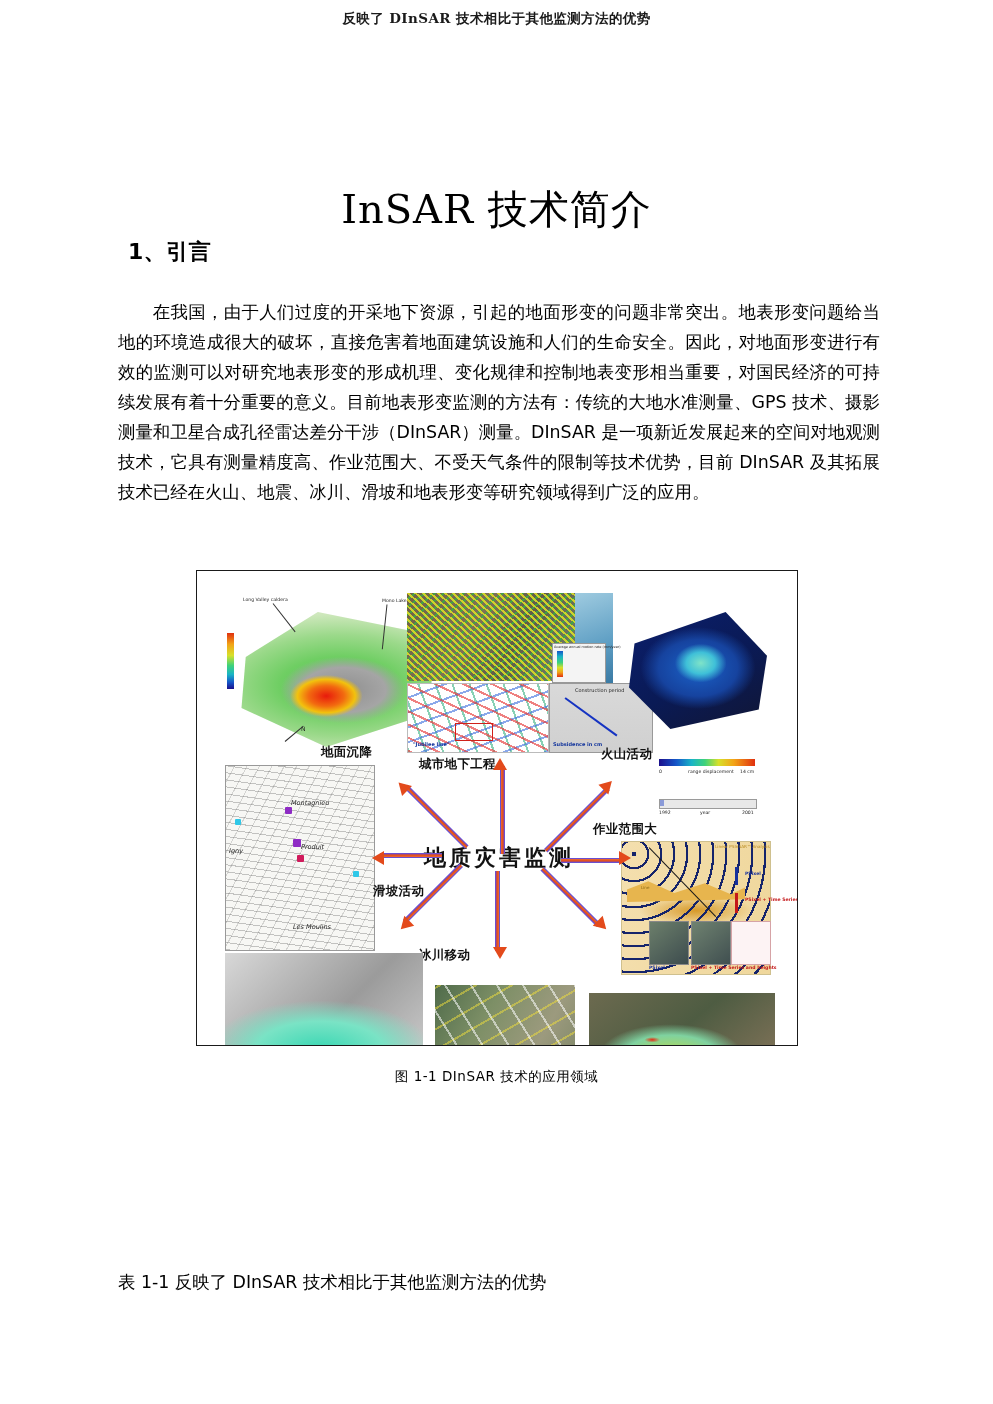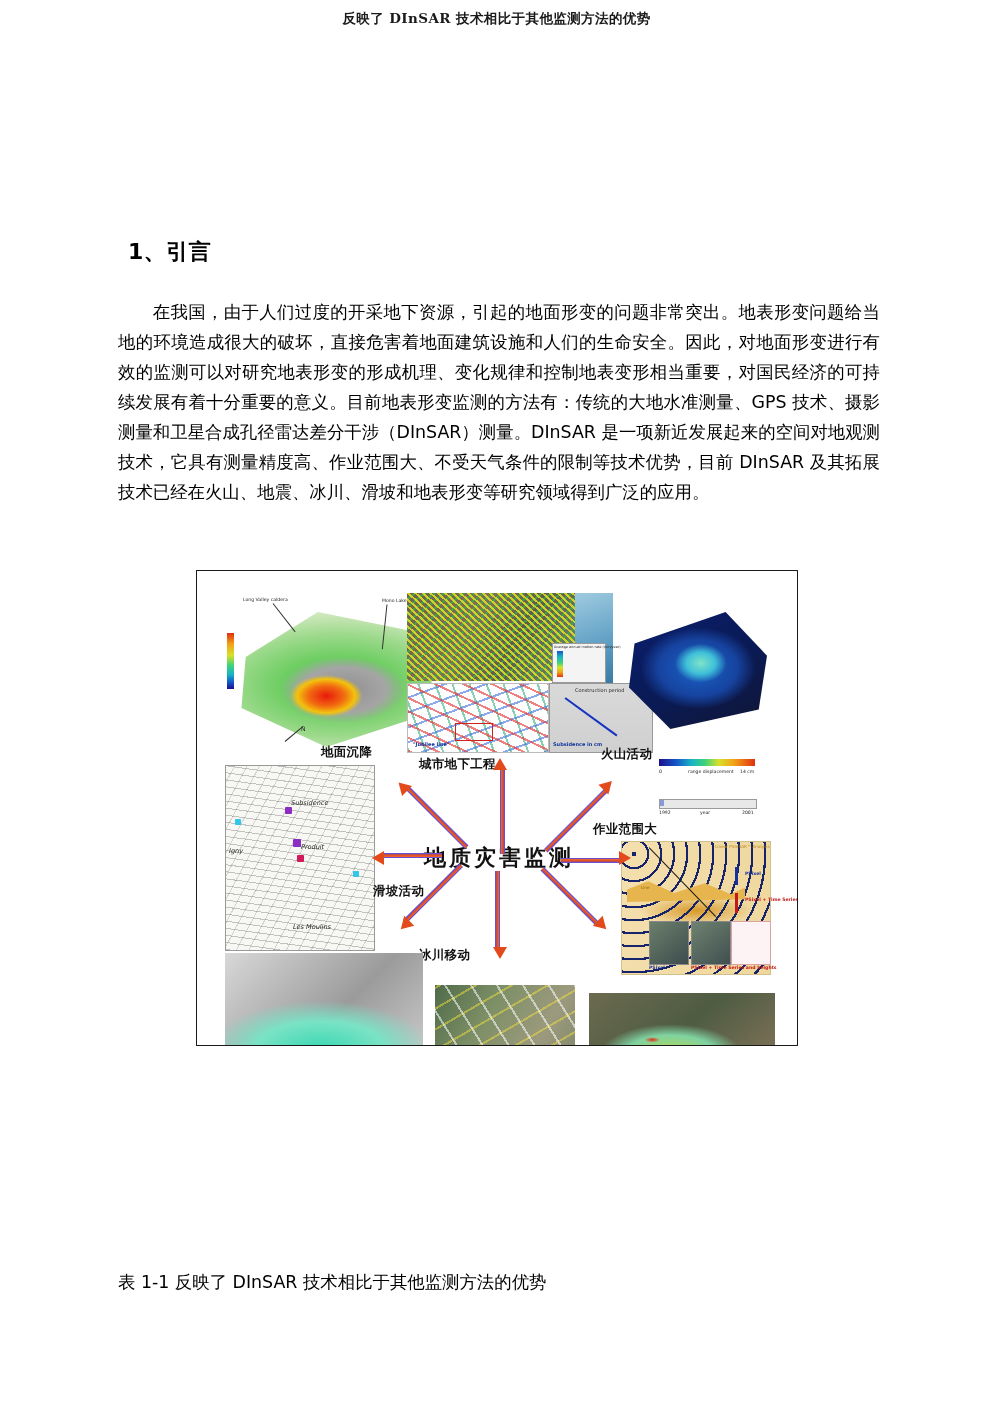--- a/index.html
+++ b/index.html
@@ -246,20 +246,21 @@
     transform-origin: 0 50%;
   }
 </style>
 </head>
 <body>
 
 <div class="page">
 
   <div class="header">反映了 DInSAR 技术相比于其他监测方法的优势</div>
 
+  <h1 class="doc-title">InSAR 技术简介</h1>
 
   <div class="section-heading">1、引言</div>
 
   <div class="para para-1">在我国，由于人们过度的开采地下资源，引起的地面形变的问题非常突出。地表形变问题给当地的环境造成很大的破坏，直接危害着地面建筑设施和人们的生命安全。因此，对地面形变进行有效的监测可以对研究地表形变的形成机理、变化规律和控制地表变形相当重要，对国民经济的可持续发展有着十分重要的意义。目前地表形变监测的方法有：传统的大地水准测量、GPS 技术、摄影测量和卫星合成孔径雷达差分干涉（DInSAR）测量。DInSAR 是一项新近发展起来的空间对地观测技术，它具有测量精度高、作业范围大、不受天气条件的限制等技术优势，目前 DInSAR 及其拓展技术已经在火山、地震、冰川、滑坡和地表形变等研究领域得到广泛的应用。</div>
 
   <div class="figure-box">
     <div class="fig-inner">
 
       <div class="panel terrain-sub" style="left:36px; top:32px; width:212px; height:150px; clip-path:polygon(6% 36%,40% 6%,96% 22%,92% 74%,44% 96%,4% 70%); background-color:transparent;"></div>
       <div class="tiny" style="left:46px; top:26px;">Long Valley caldera</div>
@@ -318,21 +319,21 @@
       <div class="plabel" style="left:392px; top:404px;margin-top:46px;">断层活动</div>
       <div class="panel fault" style="left:392px; top:422px; width:186px; height:130px;"></div>
 
       <div class="plabel" style="left:284px; top:396px;margin-top:24px;">构、建筑物</div>
       <div class="panel aerial" style="left:238px; top:414px; width:140px; height:152px;"></div>
 
       <div class="plabel" style="left:222px; top:376px;text-align:right;">冰川移动</div>
       <div class="panel glacier" style="left:28px; top:382px; width:198px; height:186px;"></div>
 
       <div class="panel topo-map" style="left:28px; top:194px; width:148px; height:184px; border:0.8px solid #999;"></div>
-      <div class="tiny" style="left:94px; top:228px; font-size:6.5px; font-style:italic;">Subsidence</div>
+      <div class="tiny" style="left:94px; top:228px; font-size:6.5px; font-style:italic;">Montagnieu</div>
       <div class="tiny" style="left:104px; top:272px; font-size:6.5px; font-style:italic;">Produit</div>
       <div class="tiny" style="left:96px; top:352px; font-size:6.5px; font-style:italic;">Les Moulins</div>
       <div class="tiny" style="left:32px; top:276px; font-size:6.5px; font-style:italic;">Igny</div>
       <div style="position:absolute; left:88px; top:236px; width:7px; height:7px; background:#8e2bc4; border-radius:1px;"></div>
       <div style="position:absolute; left:96px; top:268px; width:8px; height:8px; background:#8e2bc4; border-radius:1px;"></div>
       <div style="position:absolute; left:100px; top:284px; width:7px; height:7px; background:#d11b5c; border-radius:1px;"></div>
       <div style="position:absolute; left:38px; top:248px; width:6px; height:6px; background:#2fc8e8; border-radius:1px;"></div>
       <div style="position:absolute; left:156px; top:300px; width:6px; height:6px; background:#2fc8e8; border-radius:1px;"></div>
       <div class="plabel" style="left:176px; top:312px;">滑坡活动</div>
 
@@ -367,16 +368,17 @@
           <div class="head" style="left:76px;"></div>
       </div>
       <div class="arrow" style="left:266px; top:296px; transform:rotate(135deg);">
         <div class="shaft" style="width:80px;"></div>
           <div class="head" style="left:76px;"></div>
       </div>
 
     </div>
   </div>
 
+  <div class="fig-caption">图 1-1 DInSAR 技术的应用领域</div>
 
   <div class="para-tail">表 1-1 反映了 DInSAR 技术相比于其他监测方法的优势</div>
 
 </div>
 
 </body></html>

